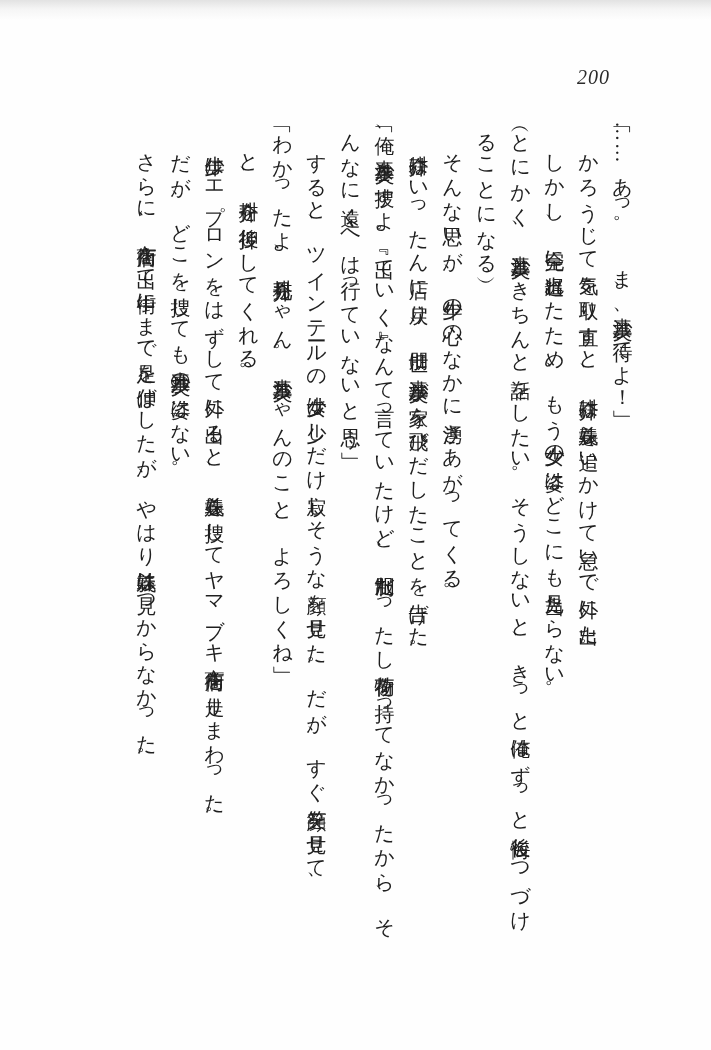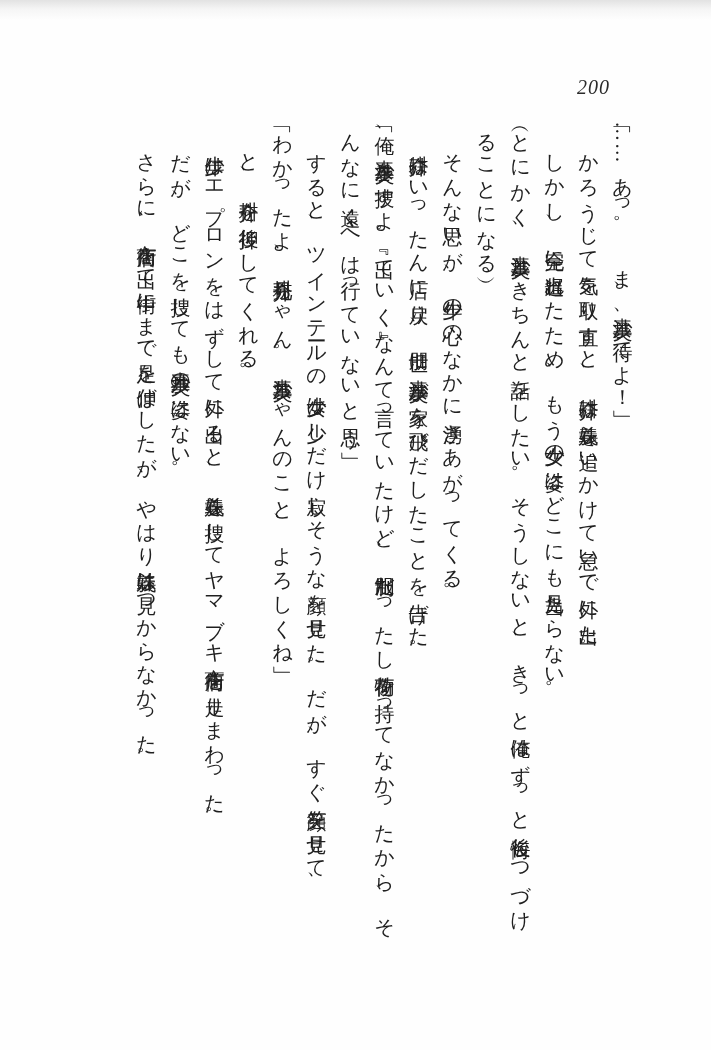--- a/index.html
+++ b/index.html
@@ -16,21 +16,21 @@
   }
   
   .top-shade {
     position: absolute;
     top: 0; left: 0;
     width: 711px; height: 22px;
     background: linear-gradient(to bottom, #e2e2e2 0px, #f5f5f5 9px, #fefefe 20px);
   }
   .page-number {
     position: absolute;
-    top: 76px;
+    top: 66px;
     left: 577px;
     font-size: 20px;
     font-style: italic;
     color: #2b2b2b;
     letter-spacing: 1px;
   }
   
   .text-block {
     position: absolute;
     top: 120px;

